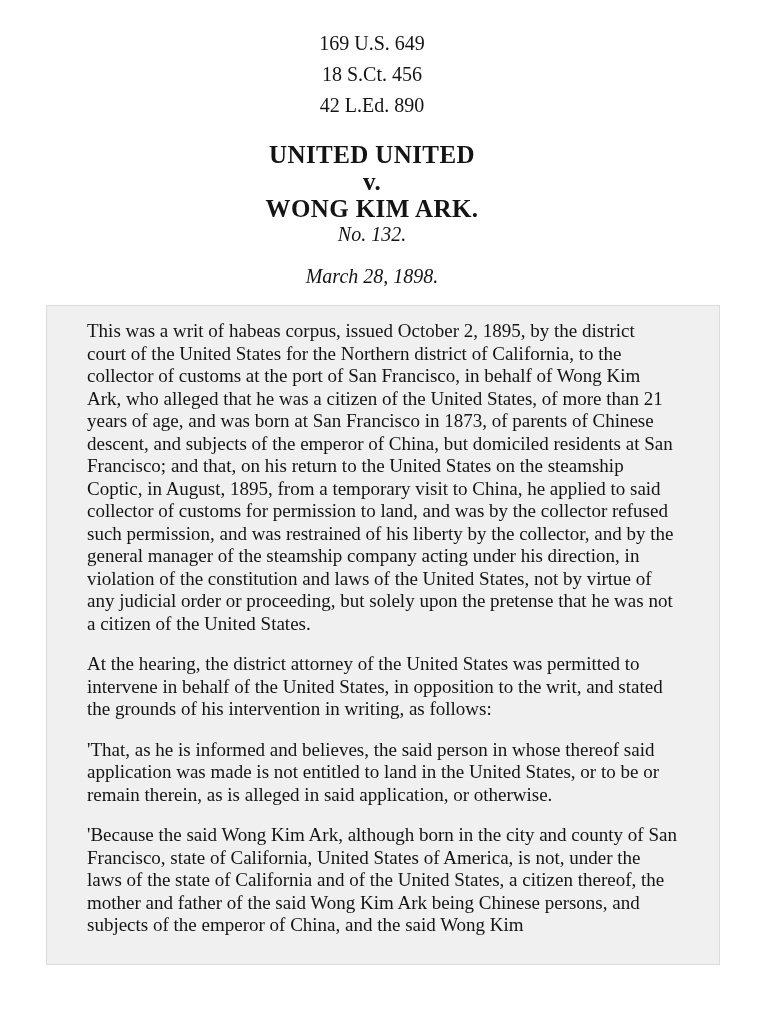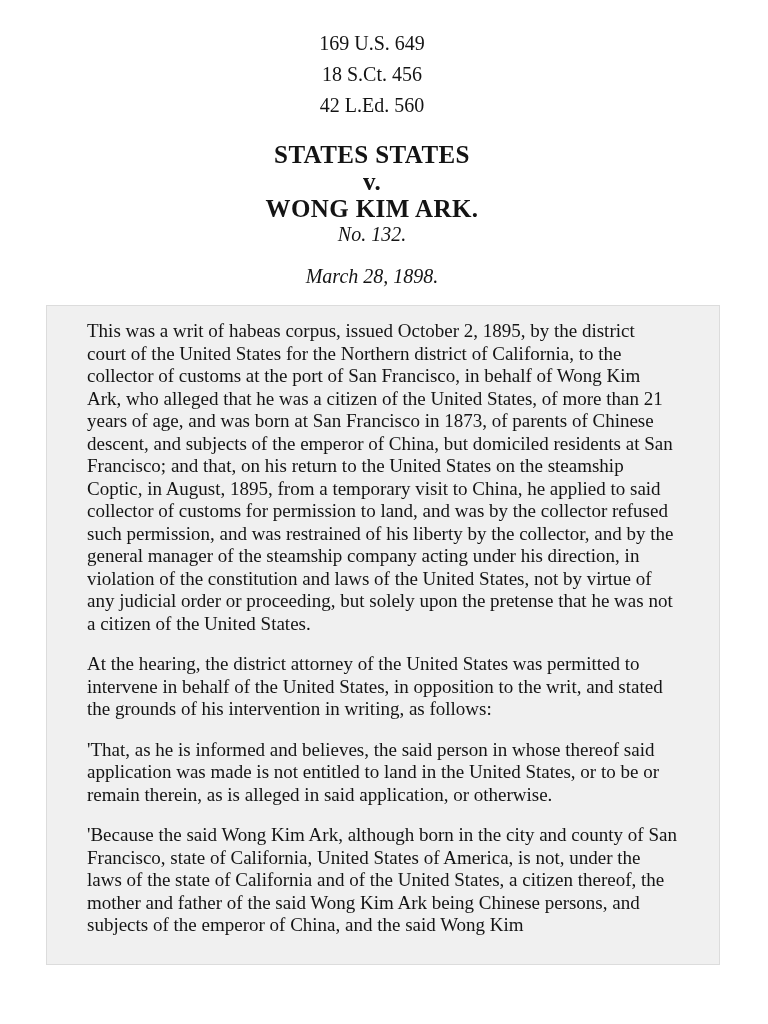--- a/index.html
+++ b/index.html
@@ -69,25 +69,25 @@
 </style>
 </head>
 <body>
 
 <div class="page">
 
   <header class="case-header">
     <div class="citations">
       <span class="citation">169 U.S. 649</span>
       <span class="citation">18 S.Ct. 456</span>
-      <span class="citation">42 L.Ed. 560</span>
+      <span class="citation">42 L.Ed. 890</span>
     </div>
 
     <h1 class="case-title">
-      <span>STATES STATES</span>
+      <span>UNITED UNITED</span>
       <span>v.</span>
       <span>WONG KIM ARK.</span>
     </h1>
 
     <div class="docket">No. 132.</div>
     <div class="decision-date">March 28, 1898.</div>
   </header>
 
   <section class="opinion-box">
     <div class="opinion-text">

